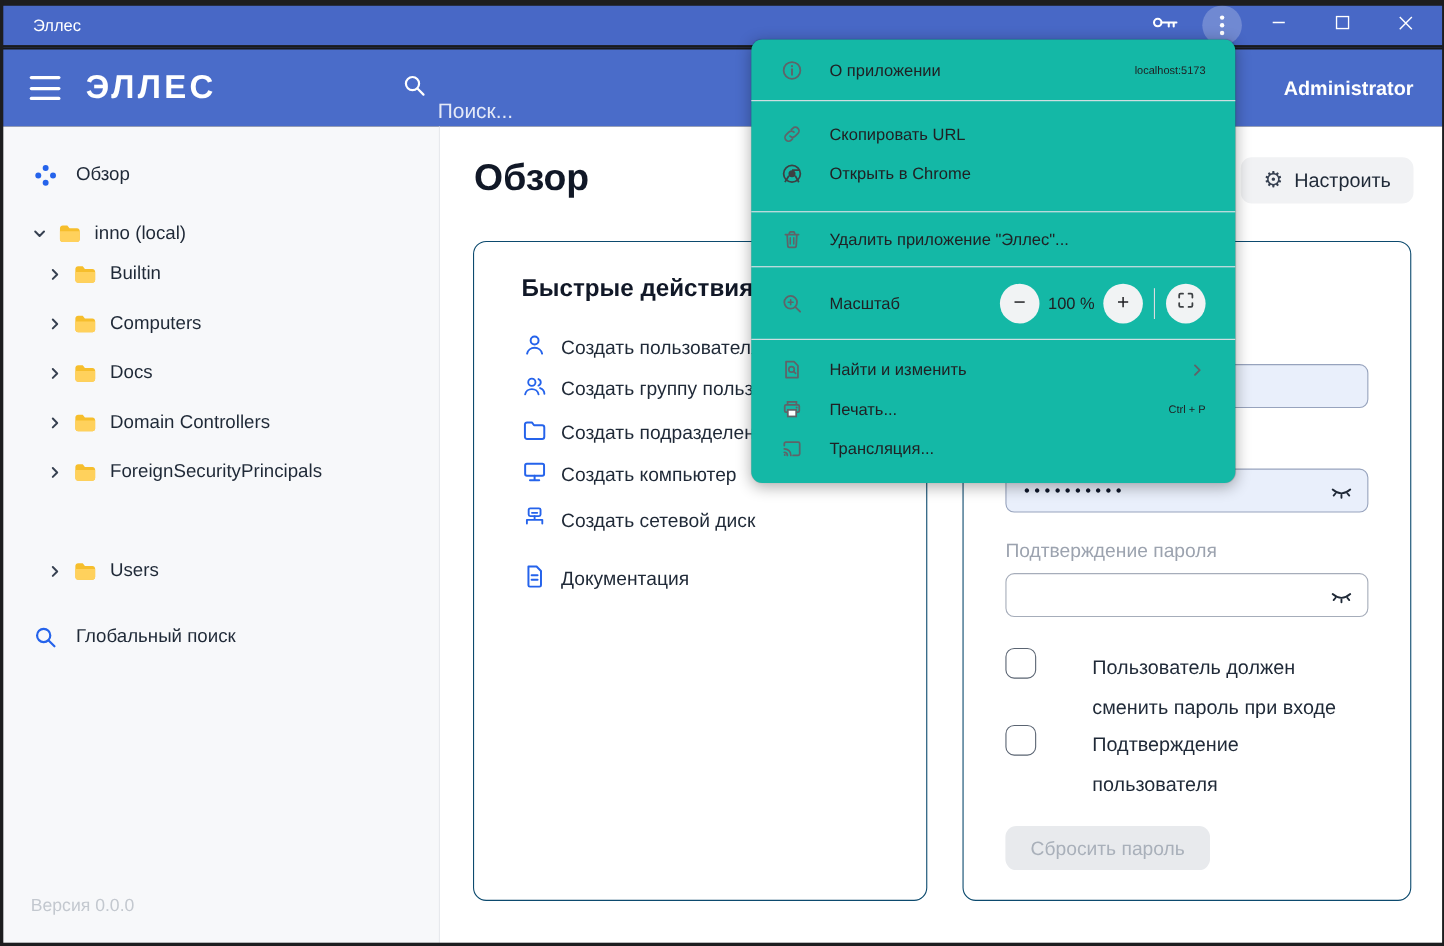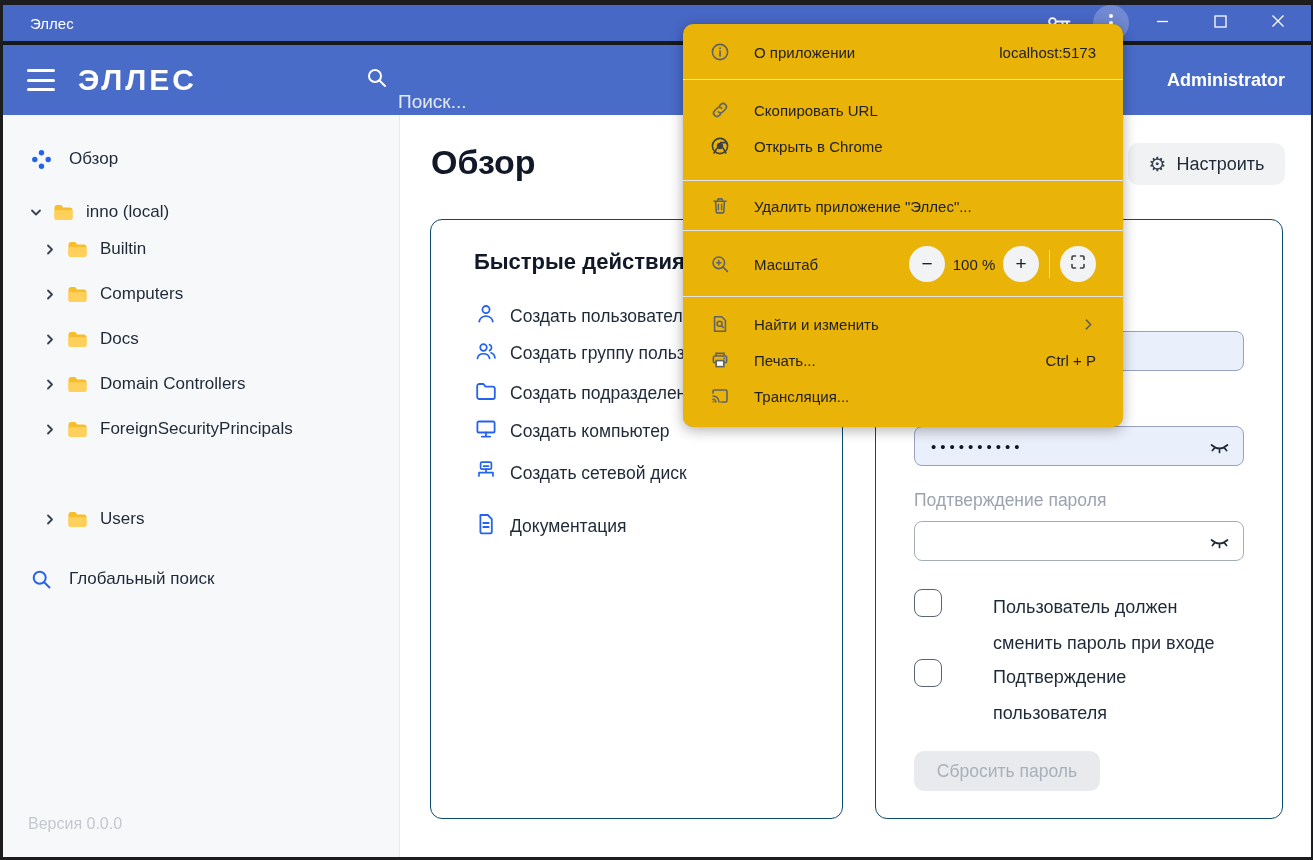--- a/index.html
+++ b/index.html
@@ -57,28 +57,28 @@
   .field-plain { background:#fff; border:1px solid #a6adba; }
   .pw-dots { font-size:15px; letter-spacing:4px; color:#0f172a; padding-left:16px; }
   .eye { position:absolute; right:12px; top:9px; }
   .form-label { position:absolute; left:38px; color:#9ca3af; font-size:17.5px; }
   .cb-row { position:absolute; left:38px; display:flex; align-items:flex-start; gap:15px; cursor:pointer; }
   .cb-box { width:28px; height:28px; border:1.6px solid #5a6472; border-radius:8px; background:#fff; flex:none; }
   .cb-label { width:252px; color:#1f2937; font-size:18px; line-height:36px;margin-left:36px; }
   .reset-btn { position:absolute; left:38px; top:531px; width:186px; height:40px; border:none; border-radius:10px; background:#e8eaed; color:#a9b0ba; font-size:17.5px; font-family:inherit; }
 
   
-  .menu { position:absolute; left:683px; top:24px; width:440px; height:403px; background:#eab308; border-radius:10px; box-shadow:0 3px 14px rgba(0,0,0,.32), 0 0 1px rgba(0,0,0,.2); z-index:40; display:flex; flex-direction:column; }
+  .menu { position:absolute; left:683px; top:36px; width:440px; height:403px; background:#14b8a6; border-radius:10px; box-shadow:0 3px 14px rgba(0,0,0,.32), 0 0 1px rgba(0,0,0,.2); z-index:40; display:flex; flex-direction:column; }
   .msec { border-bottom:1px solid #e1e3e8; }
   .msec:last-child { border-bottom:none; }
   .msec-1 { padding:10px 0 9px; } .msec-2 { padding:12px 0 16px; } .msec-3 { padding:7px 0 6px; } .msec-4 { padding:15px 0 14px; } .msec-5 { padding:9px 0 11px; }
   .mrow { height:36px; display:flex; align-items:center; padding:0 27px; cursor:pointer; }
   .mrow .micon { width:20px; display:flex; justify-content:center; flex:none; }
   .mrow .mlabel { margin-left:24px; font-size:15px; color:#202124; white-space:nowrap; }
-  .mrow .mright { margin-left:auto; font-size:15px; color:#202124; display:flex; align-items:center; }
+  .mrow .mright { margin-left:auto; font-size:10px; color:#202124; display:flex; align-items:center; }
   .zoom-controls { margin-left:auto; display:flex; align-items:center; }
   .circ-btn { width:36px; height:36px; border-radius:50%; background:#f1f3f4; border:none; display:flex; align-items:center; justify-content:center; font-size:19px; color:#202124; cursor:pointer; font-family:inherit; }
   .zoom-val { width:58px; text-align:center; font-size:15px; color:#202124; }
   .zoom-div { width:1px; height:28px; background:#dadce0; margin:0 10px; }
 </style>
 </head>
 <body>
 
 <div class="frame">
 

